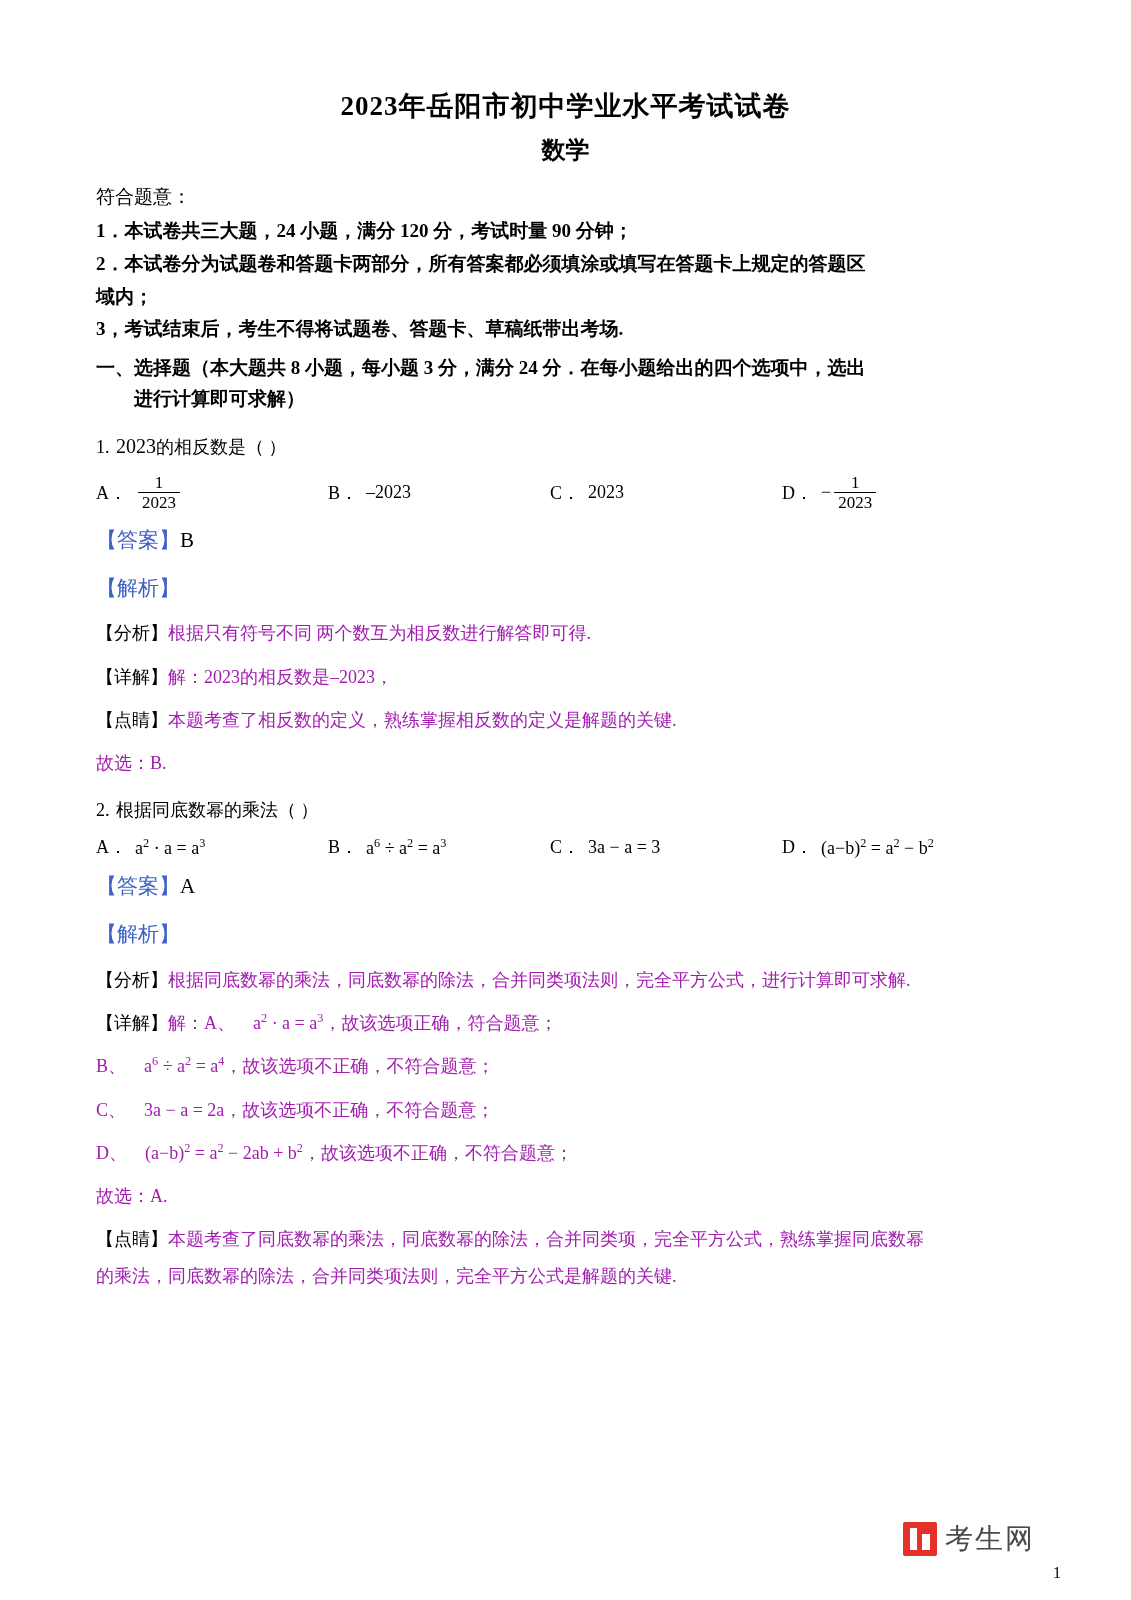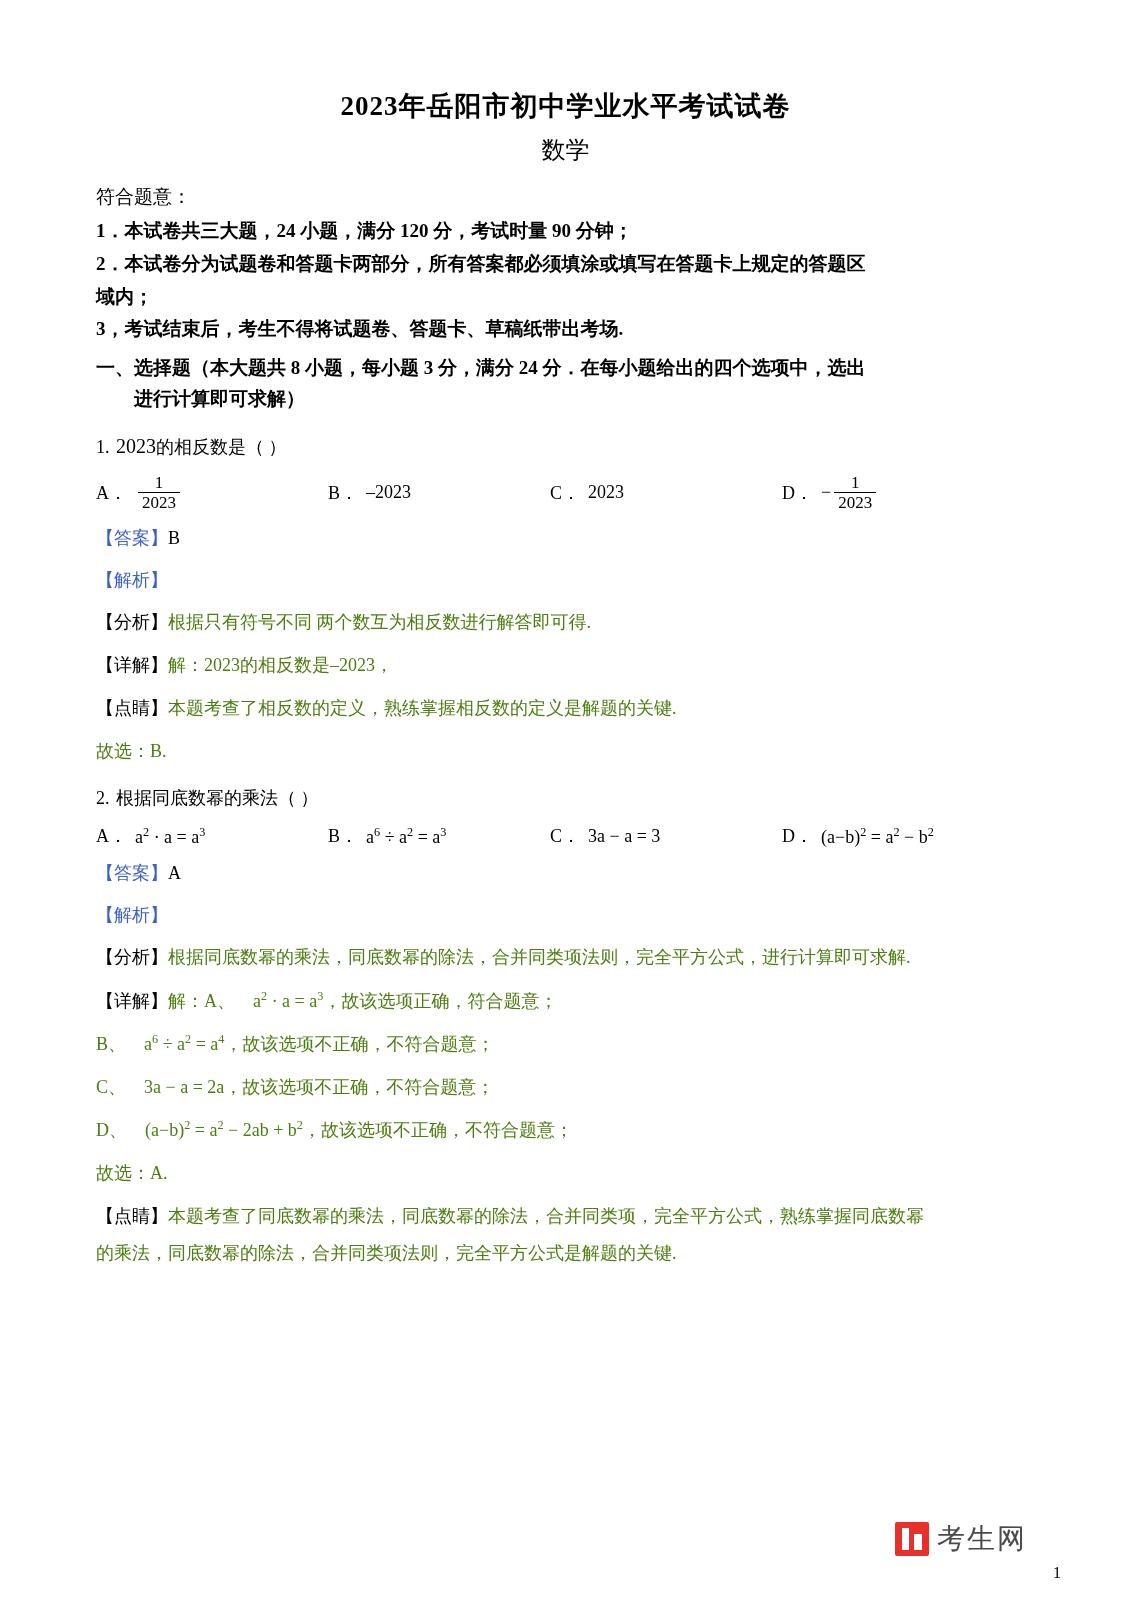--- a/index.html
+++ b/index.html
@@ -24,21 +24,21 @@
   .title {
     text-align: center;
     font-size: 27px;
     font-weight: bold;
     letter-spacing: 1px;
     margin: 18px 0 10px 0;
   }
   .subtitle {
     text-align: center;
     font-size: 24px;
-    font-weight: normal;
+    font-weight: bold;
     margin: 0 0 18px 0;
   }
   .note-head {
     font-size: 19px;
     margin: 10px 0 6px 0;
   }
   .note-line {
     font-size: 19px;
     font-weight: bold;
     line-height: 1.62;
@@ -79,44 +79,44 @@
     display: inline-block;
     vertical-align: middle;
     text-align: center;
     font-size: 17px;
     line-height: 1.15;
     margin: 0 3px;
   }
   .frac .num { display: block; padding: 0 4px; }
   .frac .den { display: block; border-top: 1px solid #000; padding: 0 4px; }
   .ans {
-    font-size: 18px;
+    font-size: 21px;
     line-height: 1.9;
     margin: 8px 0 0 0;
   }
   .tag {
     color: #3e61c4;
   }
   .exp {
     font-size: 18px;
     line-height: 1.95;
     margin: 8px 0 0 0;
   }
-  .exp-body { color: #4d7c0f; }
+  .exp-body { color: #a21caf; }
   .math { font-family: "Liberation Serif", serif; }
   sup { font-size: 0.68em; vertical-align: super; }
   .pagenum {
     position: absolute;
     right: 70px;
     bottom: 18px;
     font-size: 16px;
   }
   .watermark {
     position: absolute;
-    right: 104px;
+    right: 96px;
     bottom: 42px;
     display: flex;
     align-items: center;
   }
   .wm-mark {
     width: 34px; height: 34px;
     background: #e8302a;
     position: relative;
     margin-right: 8px;
     border-radius: 2px;

